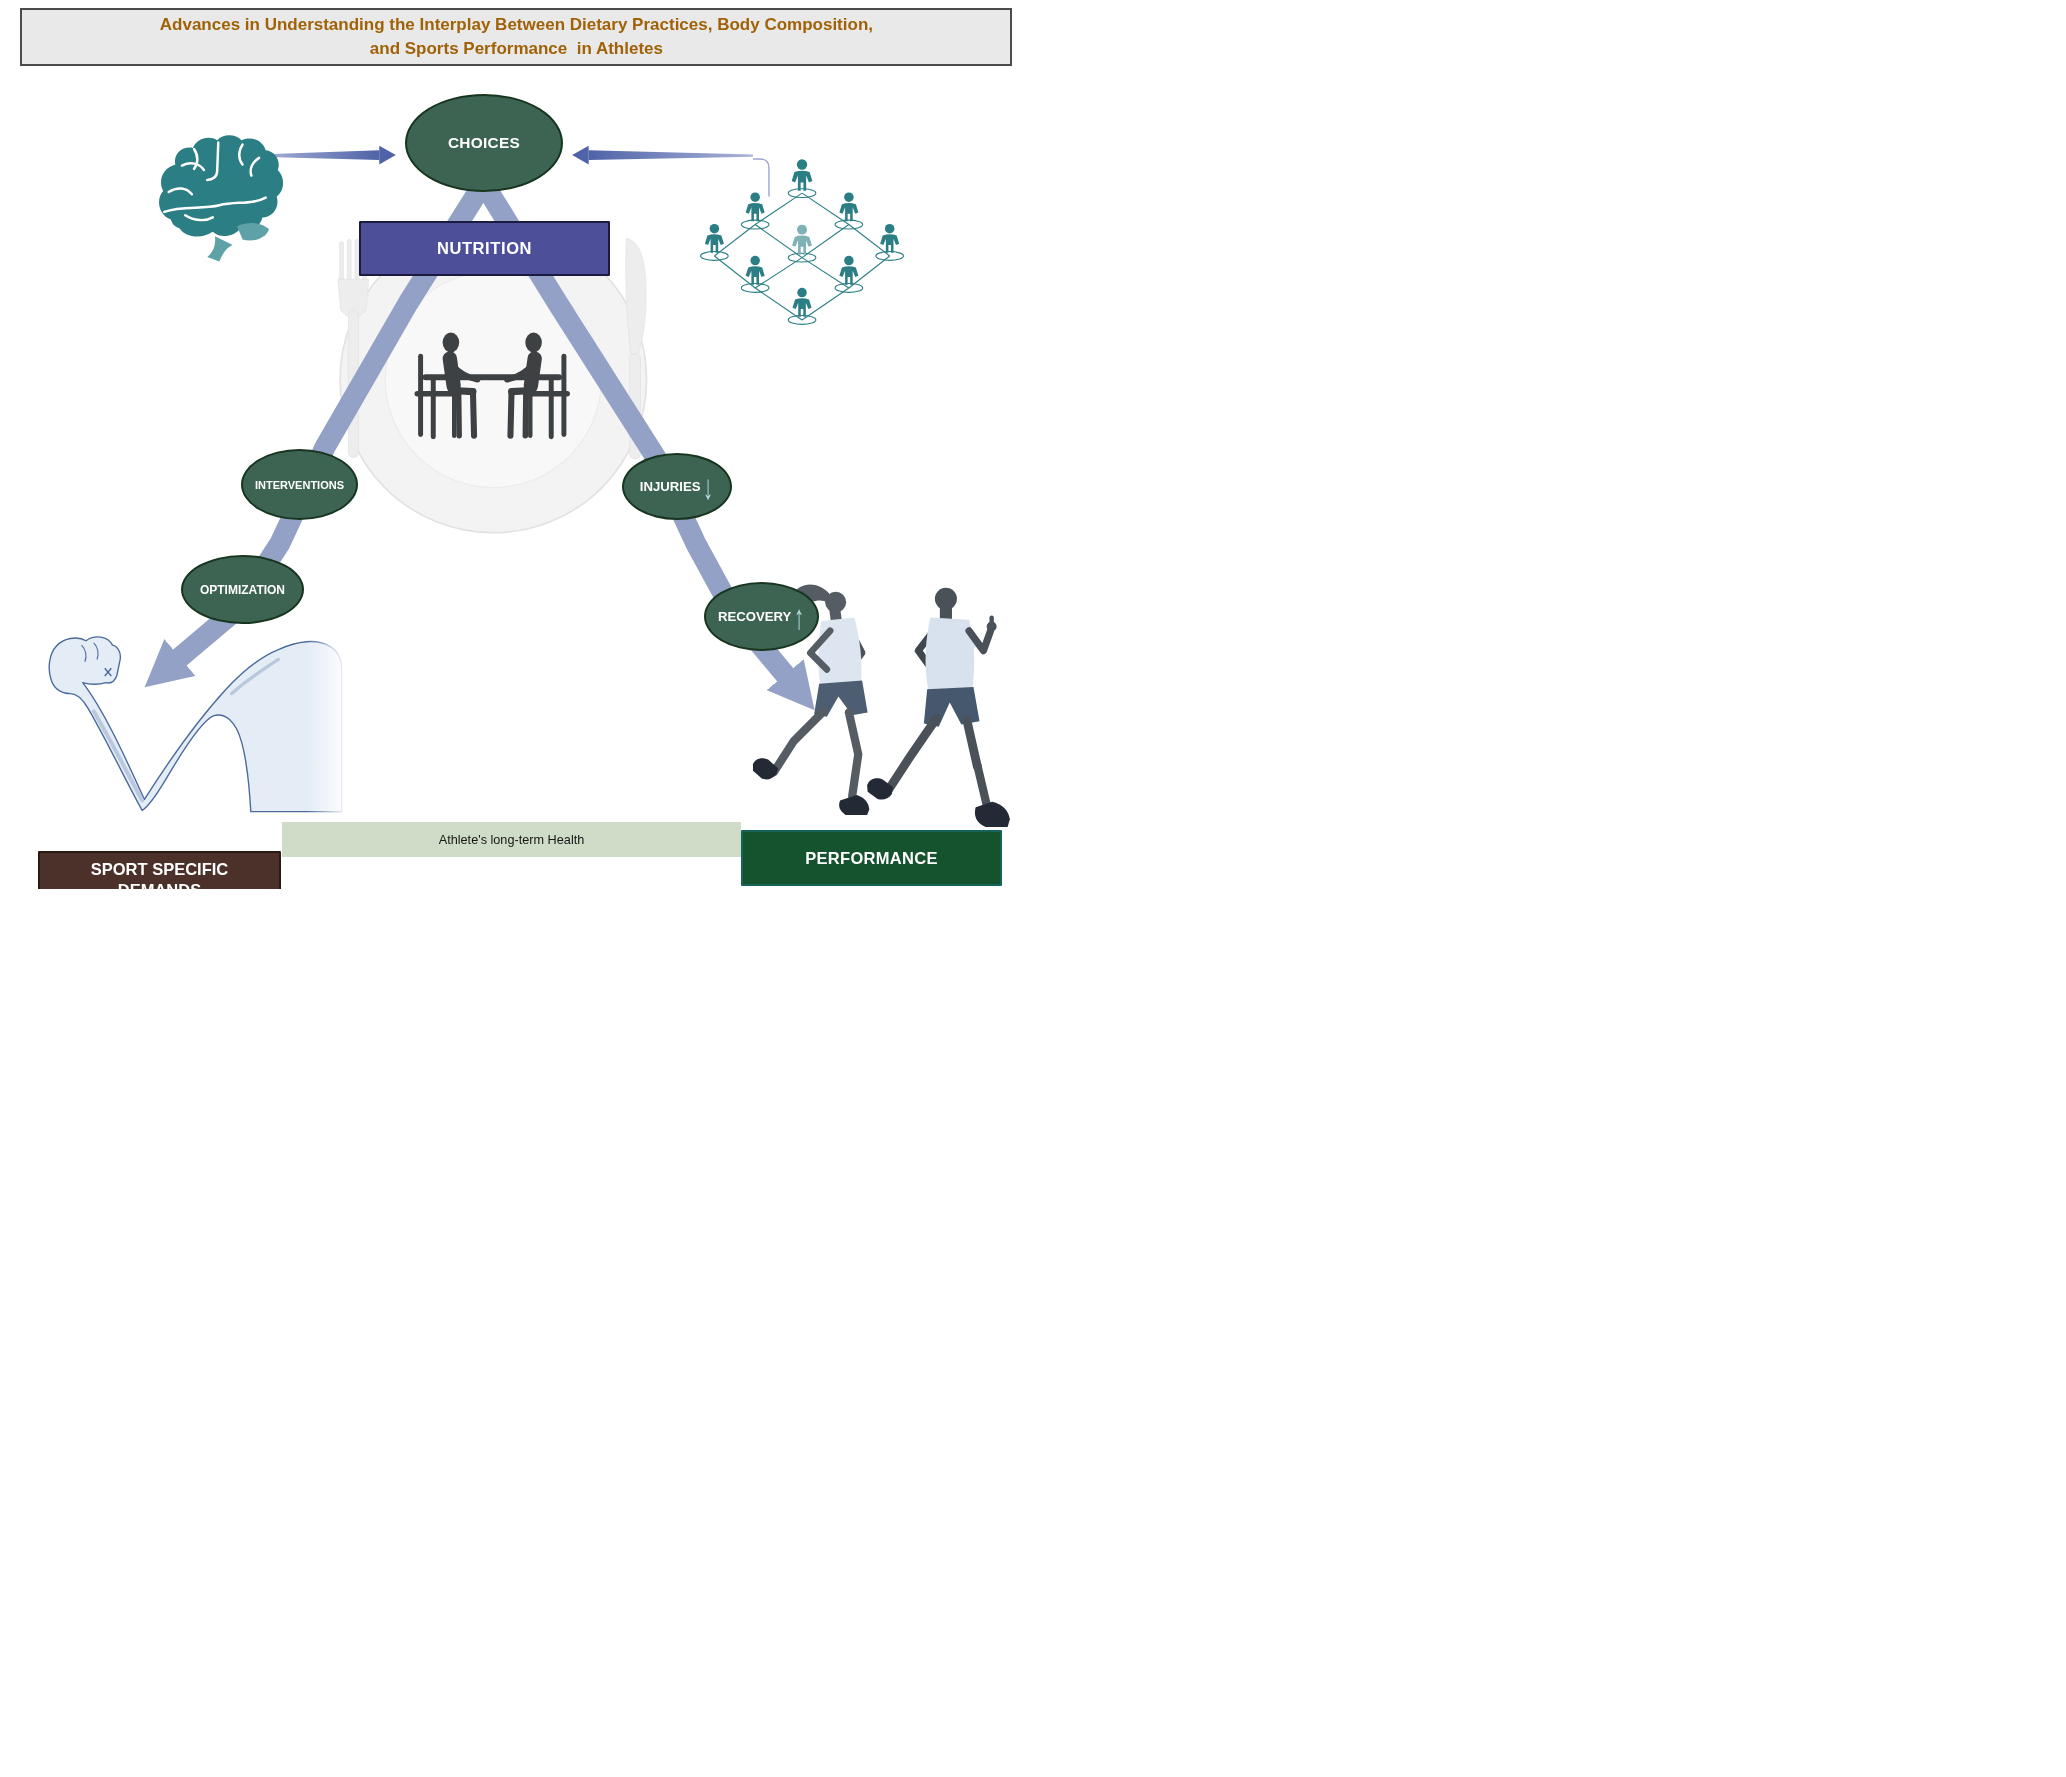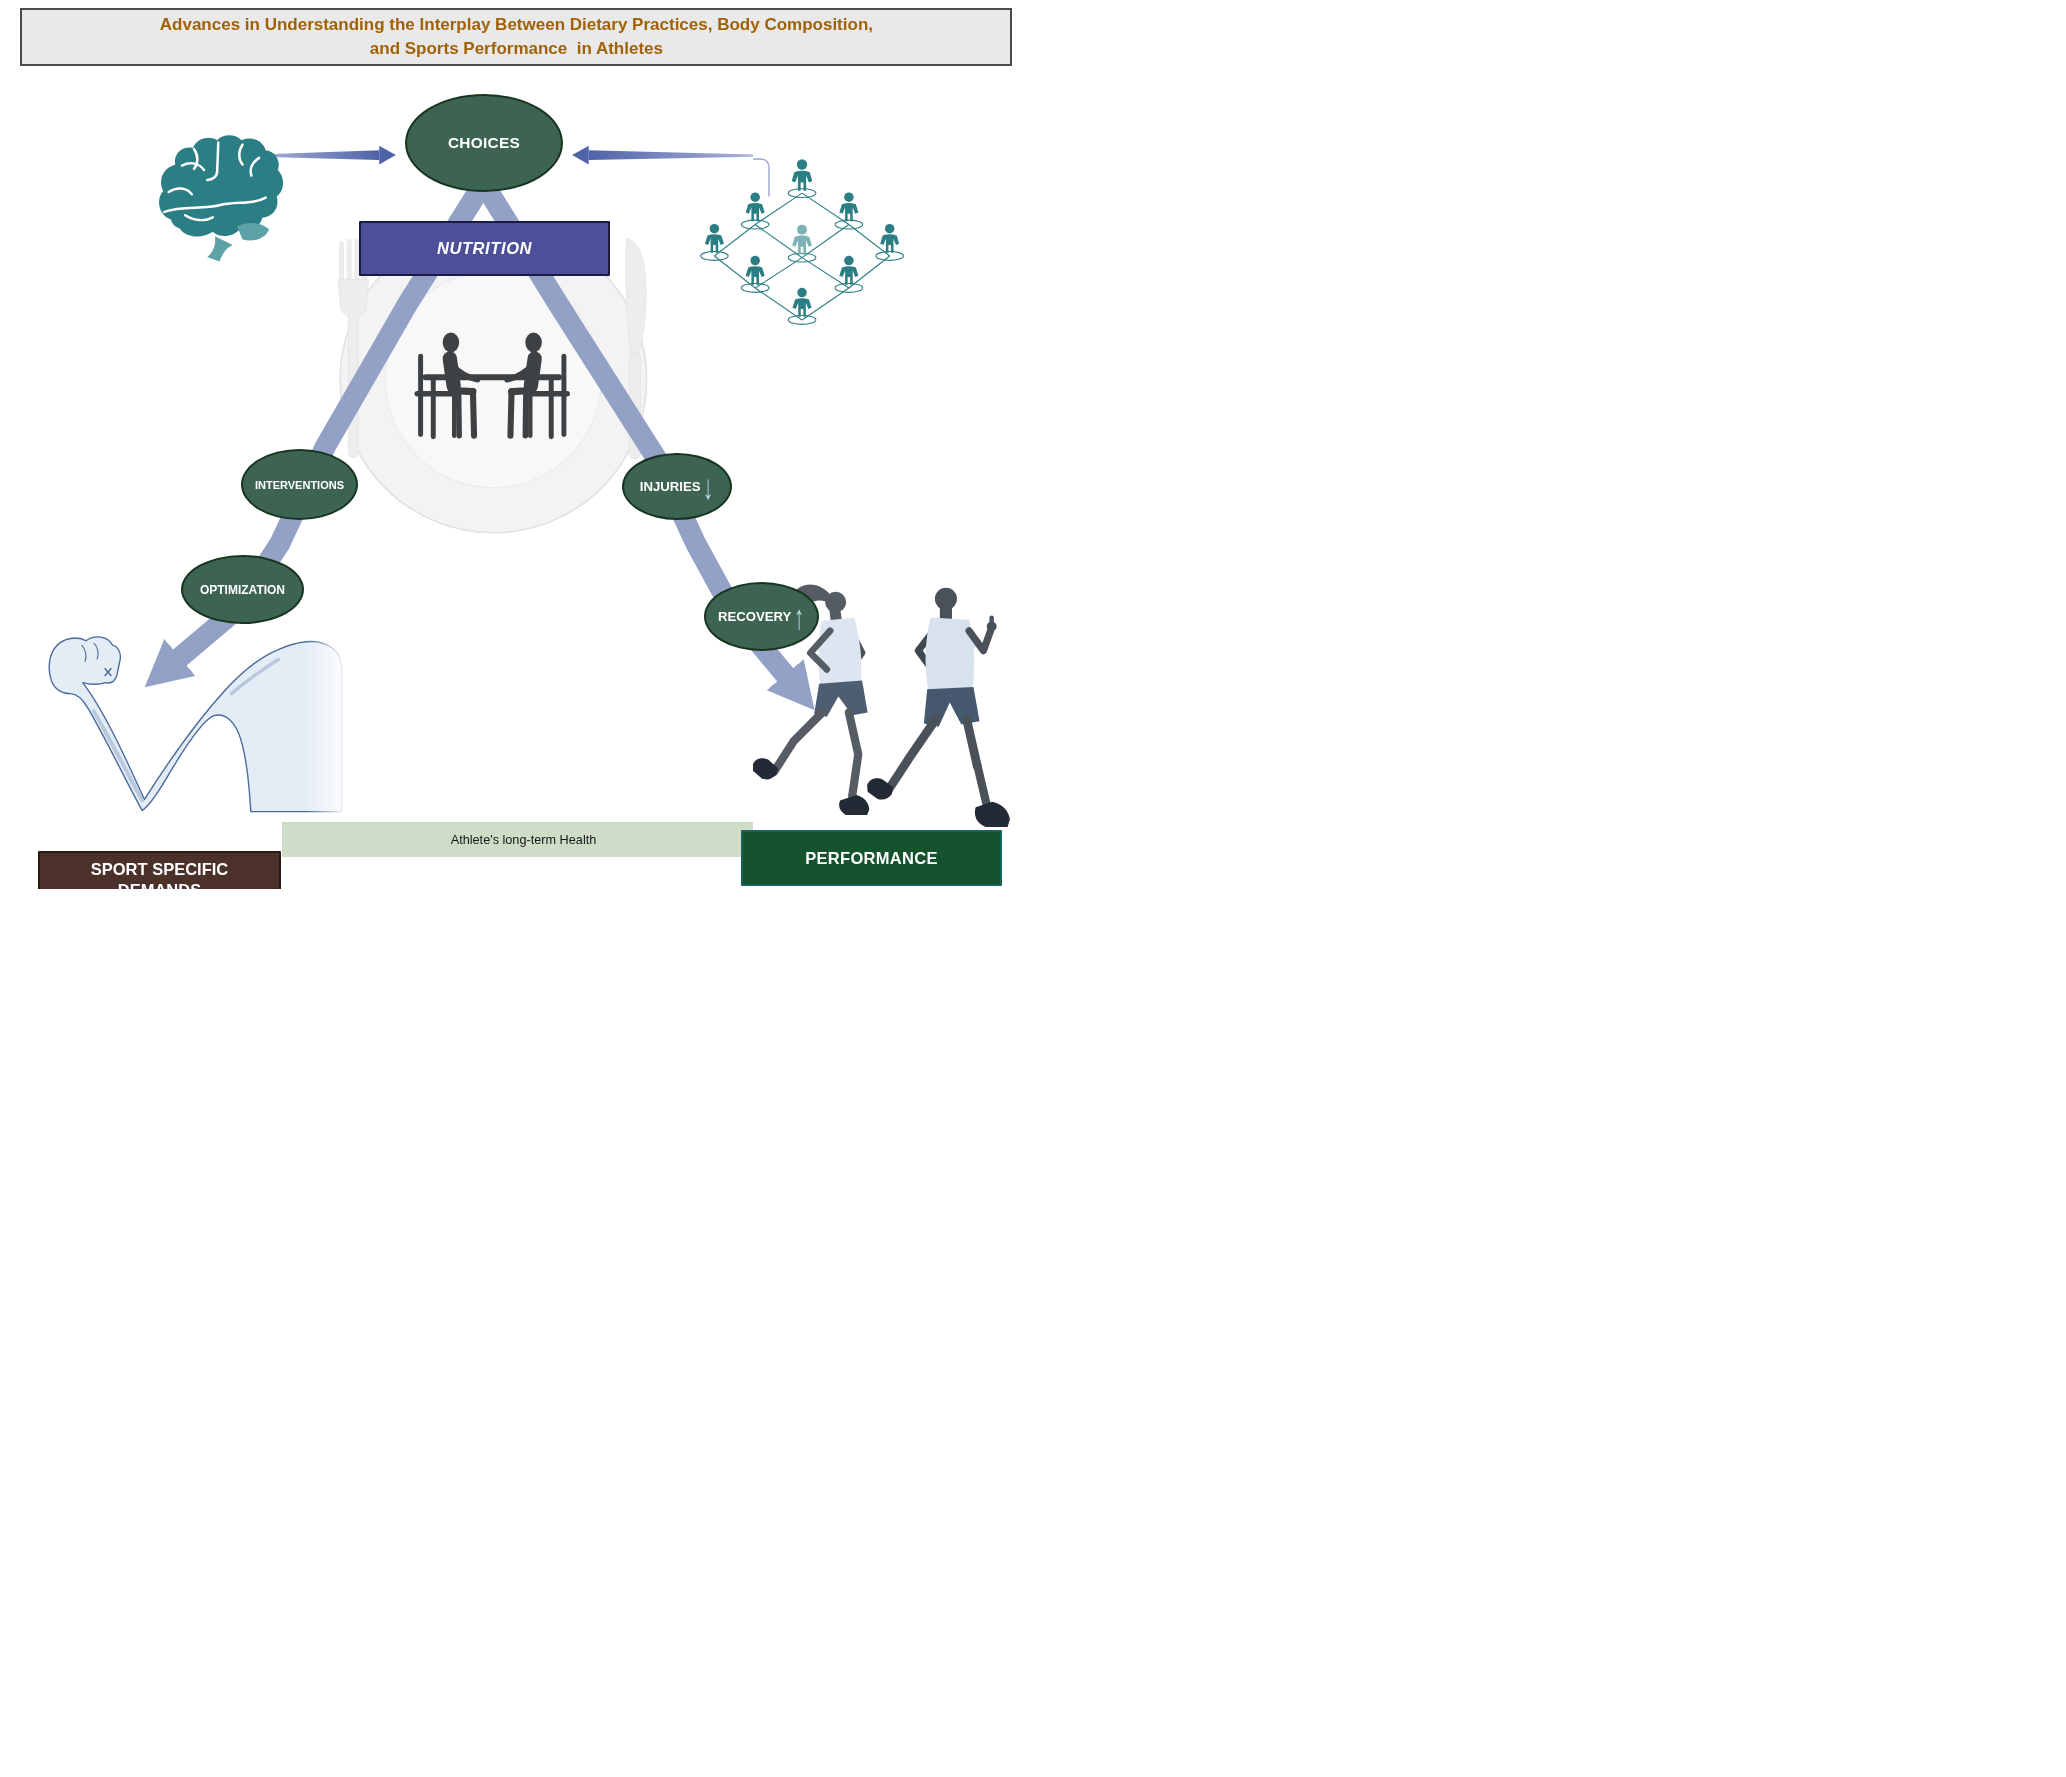--- a/index.html
+++ b/index.html
@@ -32,28 +32,28 @@
   .trend-arrow{
     color:#b5dbe0; font-weight:400; font-size:24px; line-height:0;
     display:inline-block; transform:scaleY(1.45) scaleX(0.85); margin-left:1.7px;
   }
 
   .rect-node{
     position:absolute; box-sizing:border-box; display:flex; flex-direction:column;
     align-items:center; justify-content:center; color:#ffffff; font-weight:bold;
     text-align:center; z-index:2; border-radius:1.1px;
   }
-  .node-nutrition{left:359px; top:221px; width:251px; height:55px; background:#4e4f99; border:2.8px solid #1b1b40; font-size:16.5px; letter-spacing:0.6px;font-style:italic;}
+  .node-nutrition{left:359px; top:221px; width:251px; height:55px; background:#4e4f99; border:2.8px solid #1b1b40; font-size:16.5px; letter-spacing:0.6px;}
   .node-demands{left:38px; top:811px; width:243px; height:57px; background:#4b3129; border:2.8px solid #2b1a12; font-size:16.5px; line-height:1.25;margin-top:40px;}
   .node-performance{left:741px; top:830px; width:261px; height:56px; background:#14532d; border:2.8px solid #16635c; font-size:16.5px; letter-spacing:0.3px;}
 
   .health-band{
     position:absolute; left:282px; top:822px; width:459px; height:35px; background:#cedcc8;
     display:flex; align-items:center; justify-content:center; z-index:1;
-    color:#161616; font-size:12.7px;padding-left:12px;
+    color:#161616; font-size:12.7px;
   }
 </style>
 </head>
 <body>
 
 <div class="canvas">
 
   <div class="title-banner">
     <div>Advances in Understanding the Interplay Between Dietary Practices, Body Composition,</div>
     <div>and Sports Performance  in Athletes</div>

